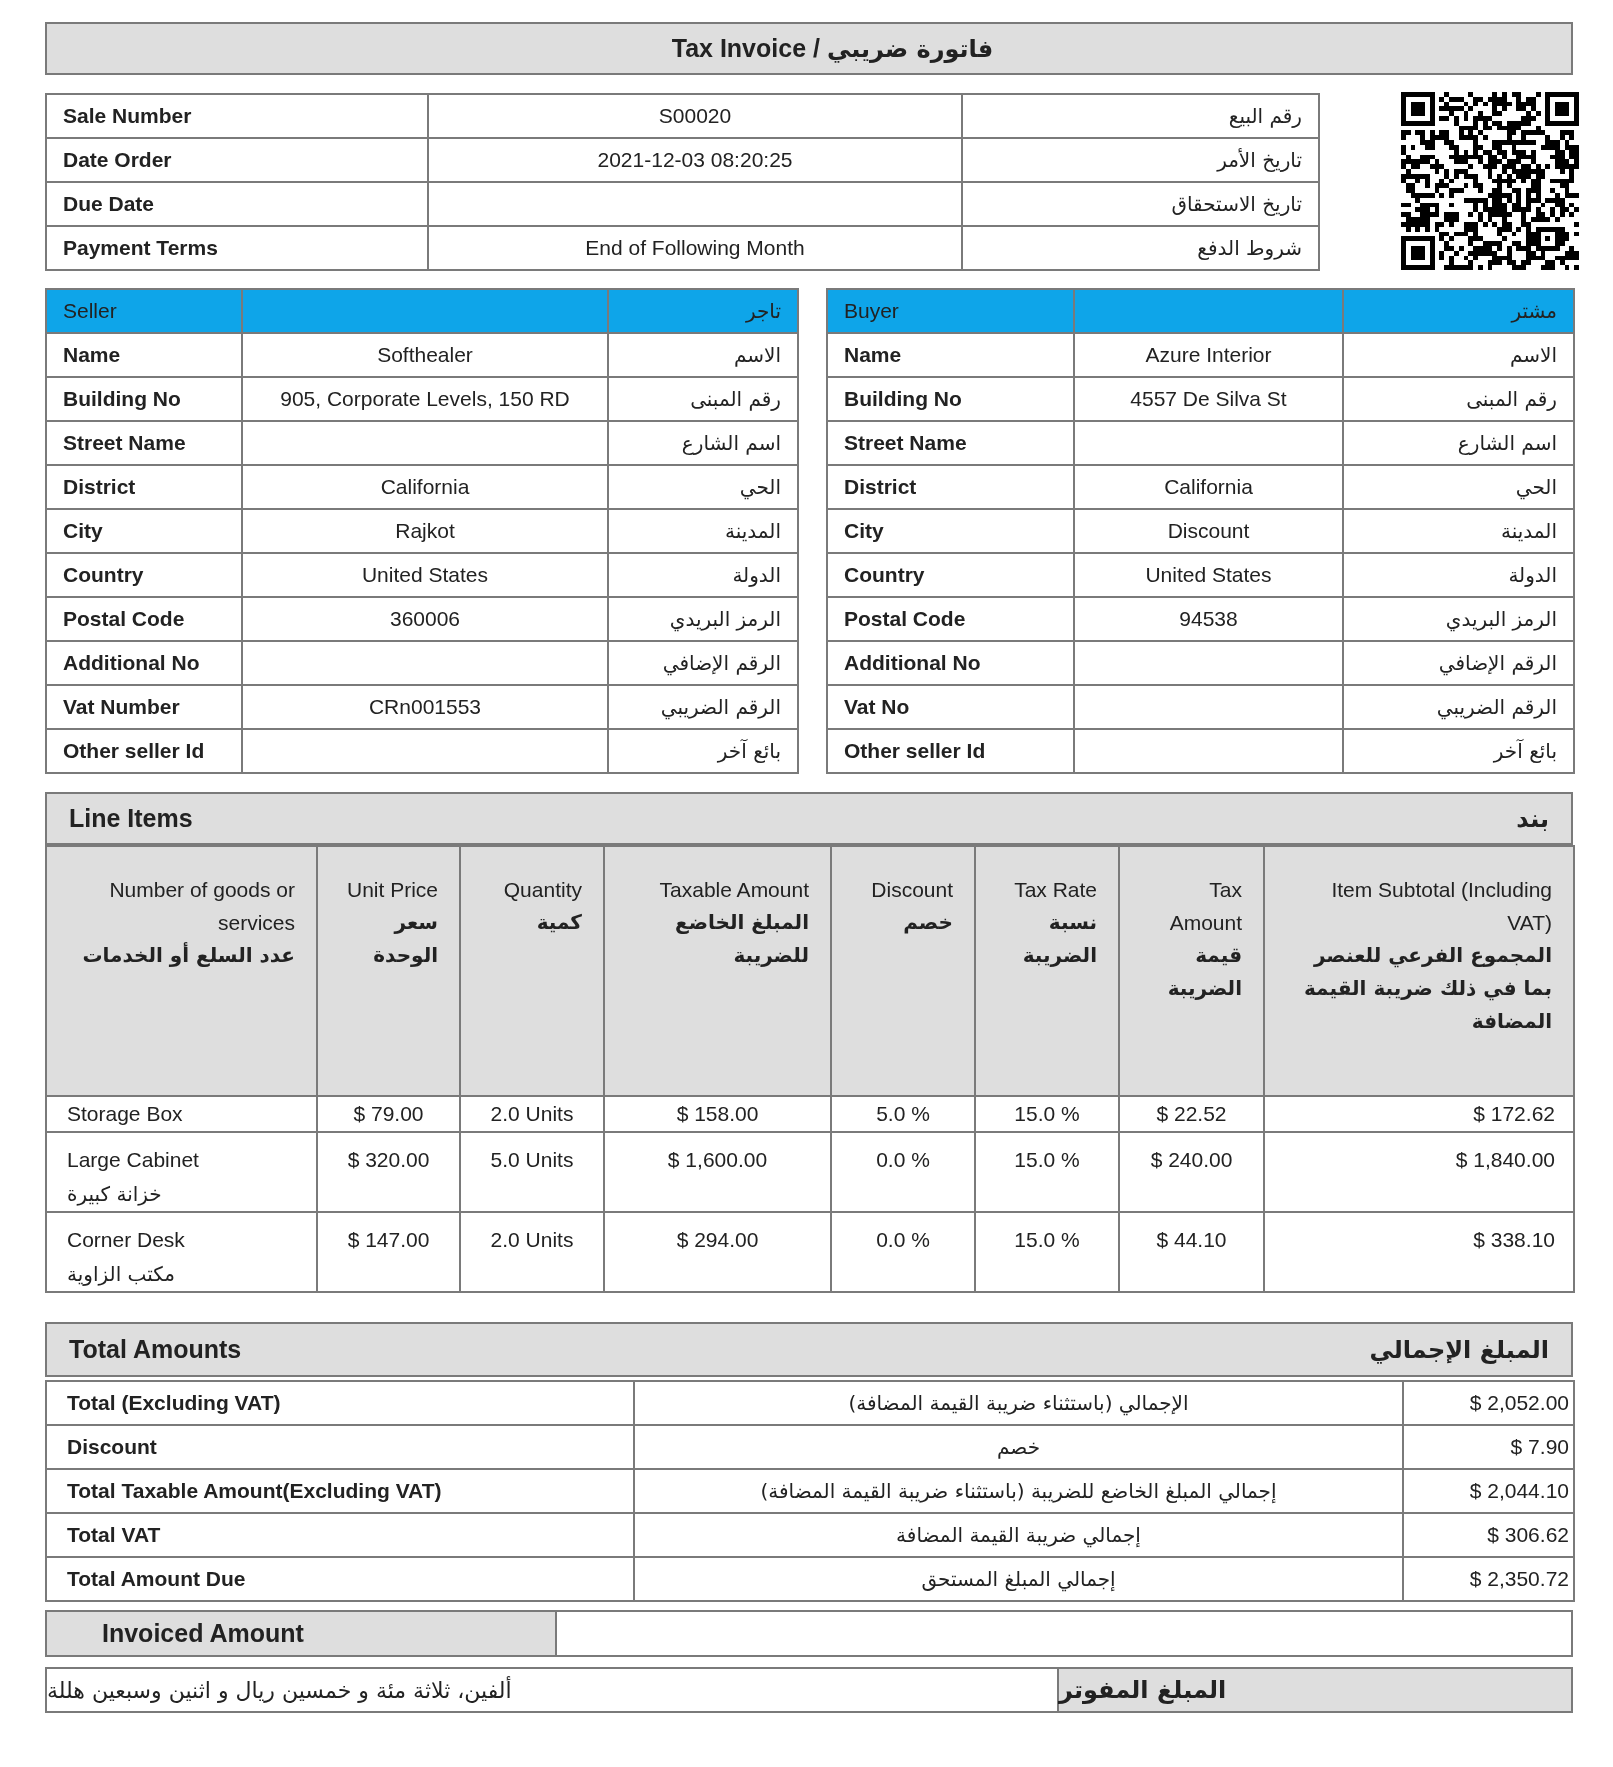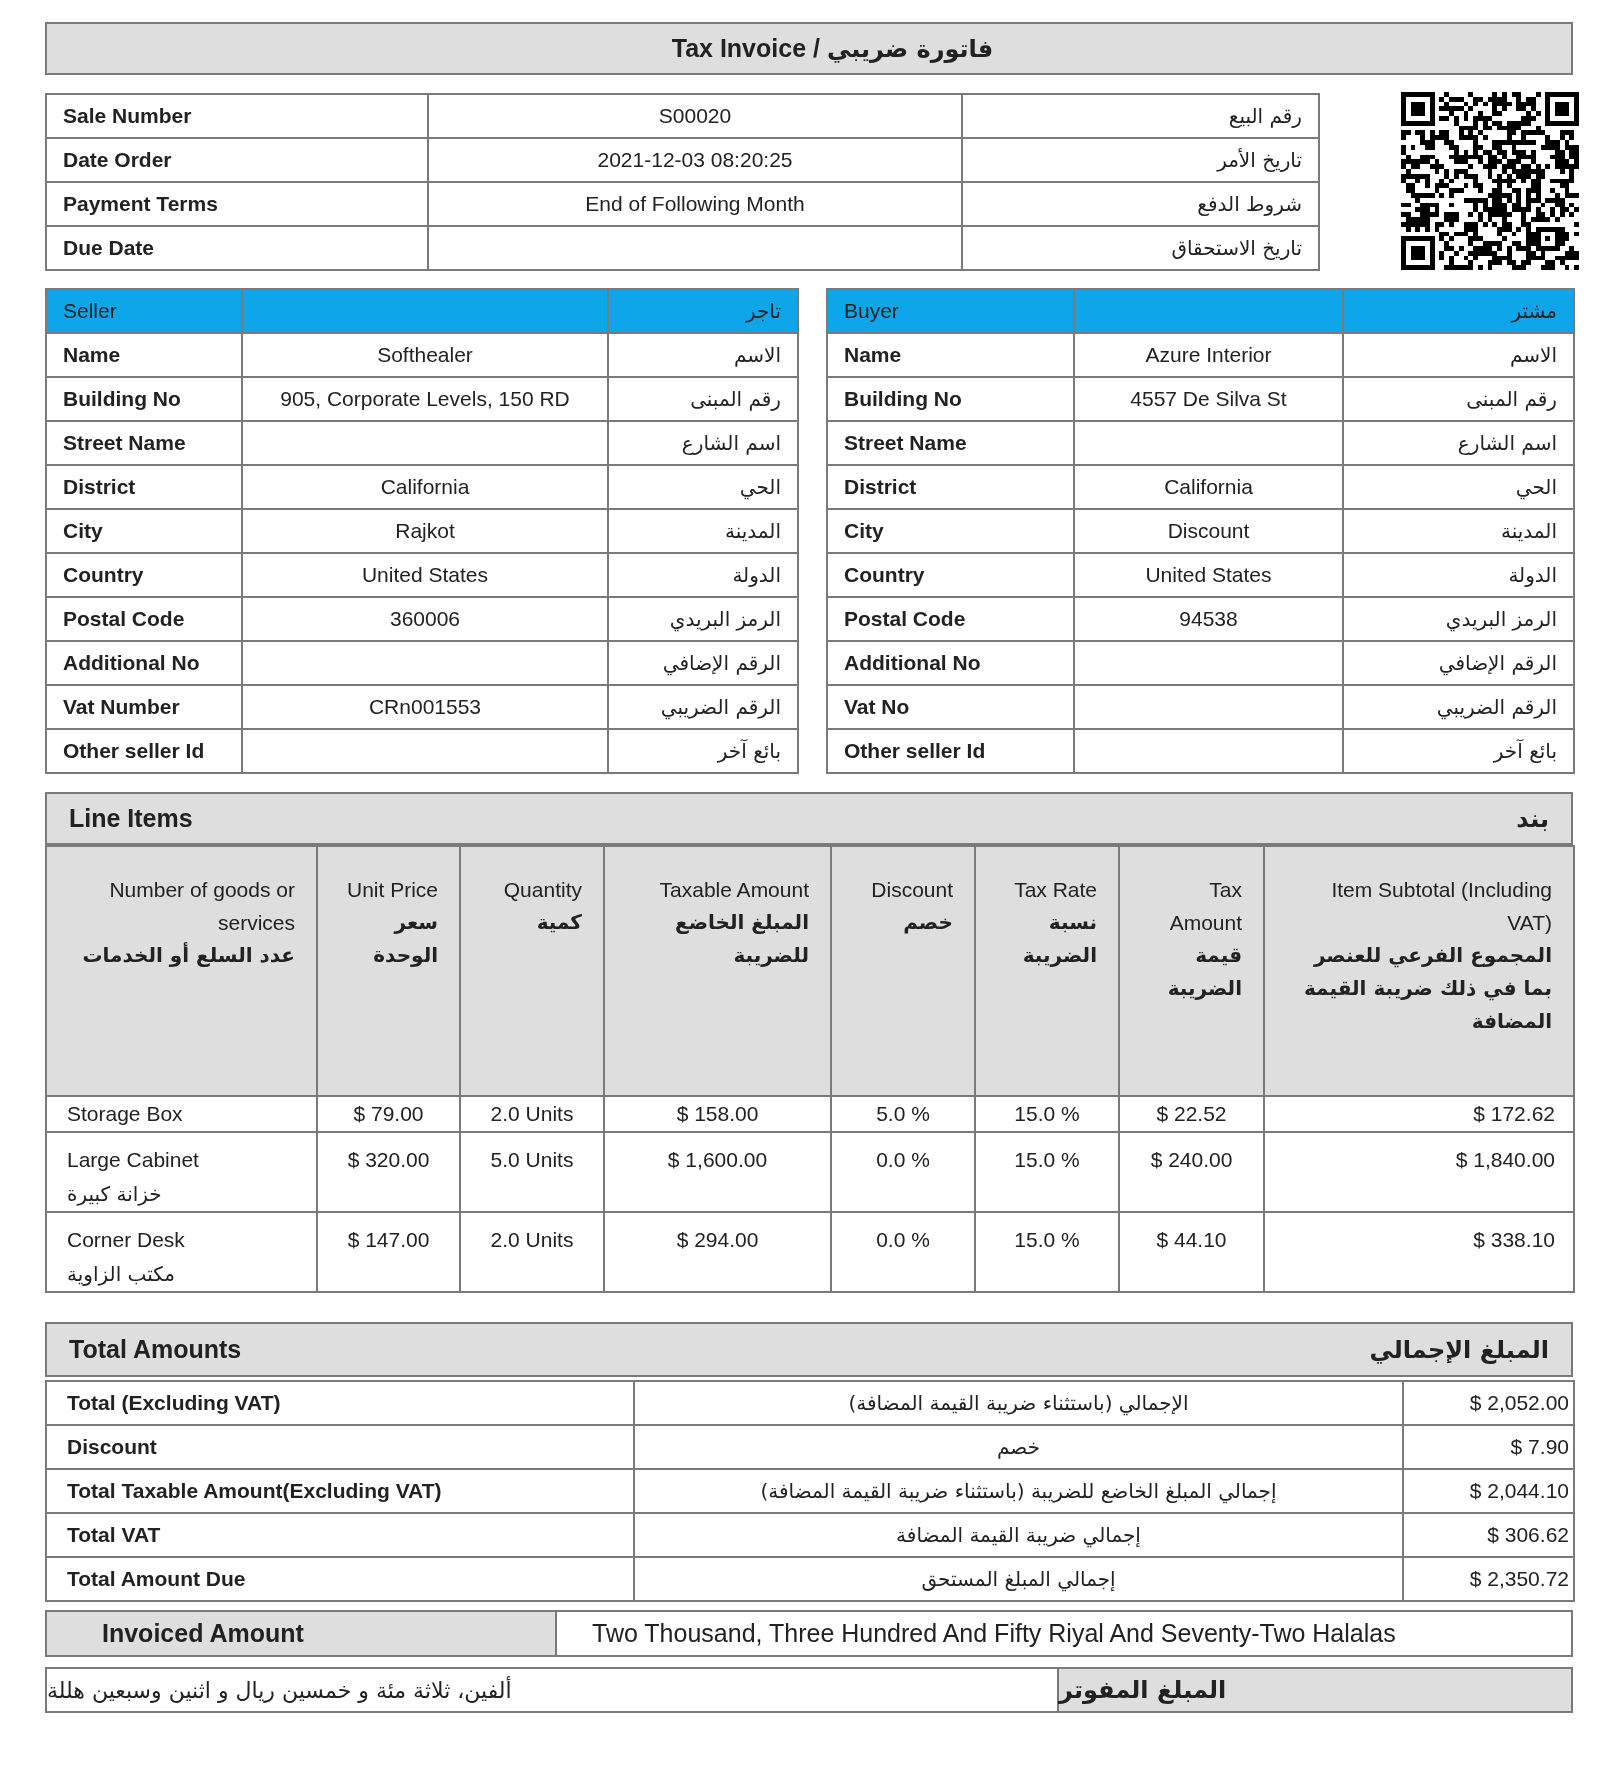--- a/index.html
+++ b/index.html
@@ -66,28 +66,28 @@
     <td class="lbl">Sale Number</td>
     <td class="val">S00020</td>
     <td class="ar">رقم البيع</td>
   </tr>
   <tr>
     <td class="lbl">Date Order</td>
     <td class="val">2021-12-03 08:20:25</td>
     <td class="ar">تاريخ الأمر</td>
   </tr>
   <tr>
+    <td class="lbl">Due Date</td>
+    <td class="val"></td>
+    <td class="ar">تاريخ الاستحقاق</td>
+  </tr>
+  <tr>
     <td class="lbl">Payment Terms</td>
     <td class="val">End of Following Month</td>
     <td class="ar">شروط الدفع</td>
-  </tr>
-  <tr>
-    <td class="lbl">Due Date</td>
-    <td class="val"></td>
-    <td class="ar">تاريخ الاستحقاق</td>
   </tr>
 </tbody>
   </table>
 
 <svg class="abs qr" viewBox="0 0 37 37" shape-rendering="crispEdges" id="qr-svg">
     <rect x="0" y="0" width="37" height="37" fill="#ffffff"></rect>
     <rect x="9" y="0" width="1" height="1" fill="#000"></rect>
     <rect x="14" y="0" width="1" height="1" fill="#000"></rect>
     <rect x="19" y="0" width="1" height="1" fill="#000"></rect>
     <rect x="21" y="0" width="1" height="1" fill="#000"></rect>
@@ -1032,21 +1032,20 @@
       <tr>
         <td class="lbl">Total Amount Due</td>
         <td class="ar">إجمالي المبلغ المستحق</td>
         <td class="amt">$ 2,350.72</td>
       </tr>
     </tbody>
 </table>
 
 <div class="abs box inv-row">
   <div class="inv-label grey">Invoiced Amount</div>
-  <div class="inv-words">Two Thousand, Three Hundred And Fifty Riyal And Seventy-Two Halalas</div>
 </div>
 
 <div class="abs box inv-ar-row">
   <div class="inv-ar-words">
       <span>ألفين، ثلاثة مئة و خمسين ريال و اثنين وسبعين هللة</span>
     </div>
   <div class="inv-ar-label grey">المبلغ المفوتر</div>
 </div>
 
 </body></html>

